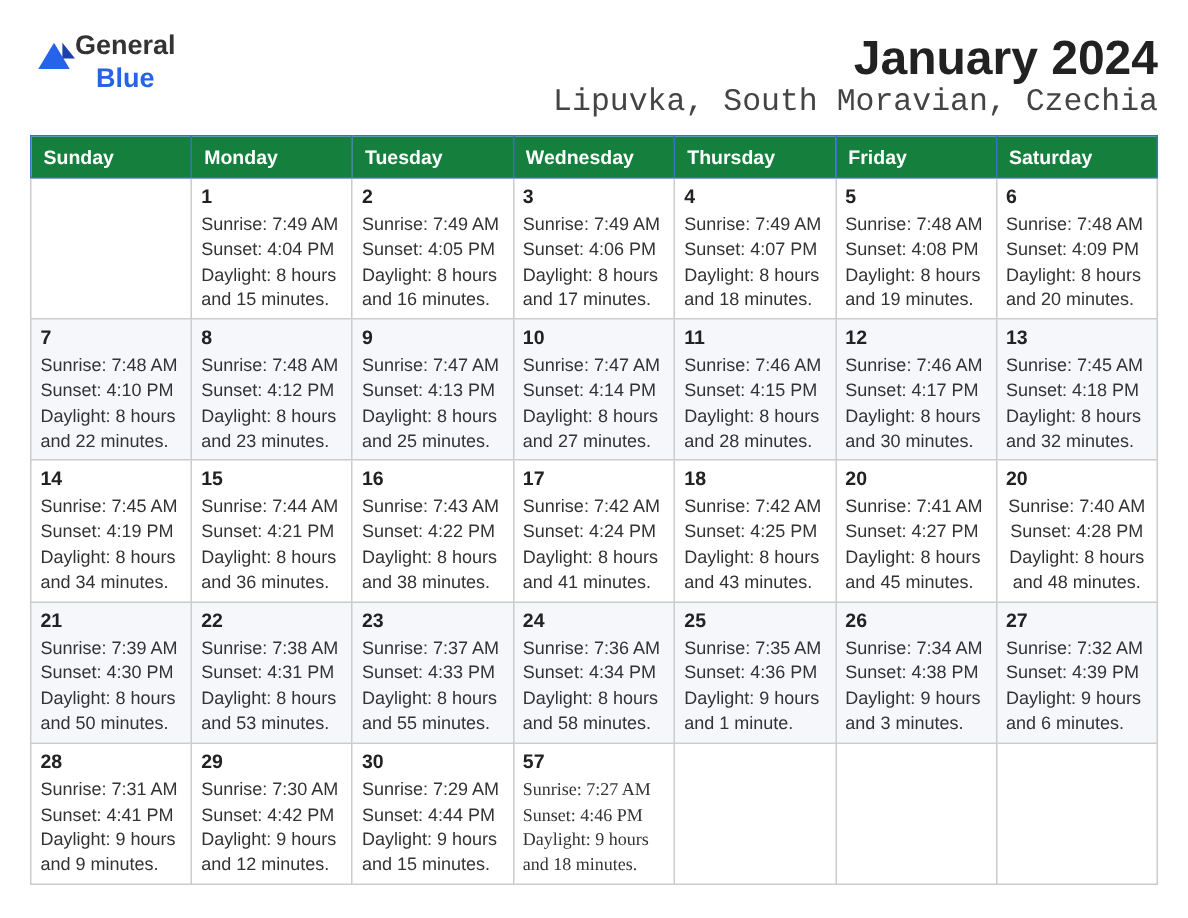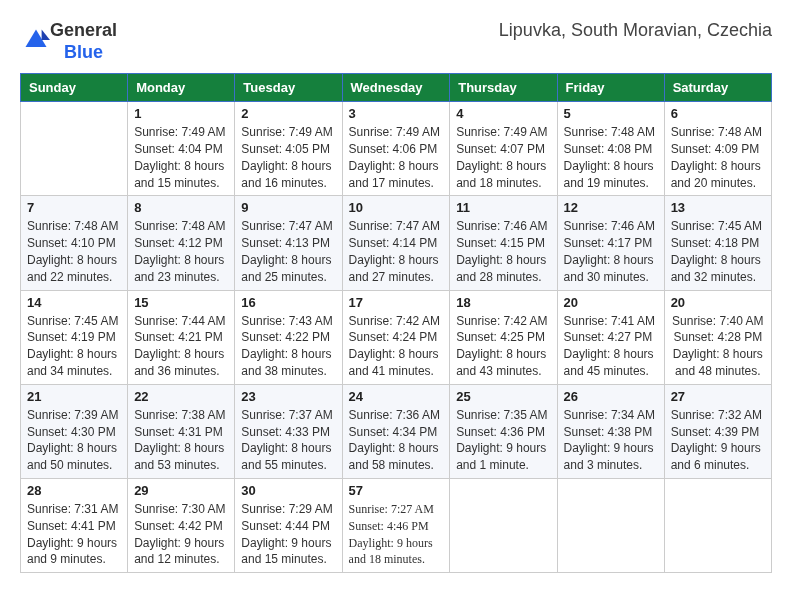--- a/index.html
+++ b/index.html
@@ -35,22 +35,23 @@
     }
     .title-block {
       text-align: right;
     }
     .month-title {
       font-size: 32px;
       font-weight: bold;
       color: #222;
     }
     .location {
-      font-size: 18px;
+      font-size: 21px;
       color: #444;
+      font-family: Liberation Mono, monospace;
     }
     table {
       width: 100%;
       border-collapse: collapse;
       font-size: 11px;
     }
     thead th {
       background: #15803d;
       color: #fff;
       padding: 6px 8px;
@@ -97,20 +98,21 @@
         <polygon points="20,5 35,30 5,30" fill="#2563eb"></polygon>
         <polygon points="28,5 40,20 28,20" fill="#1e40af"></polygon>
       </svg>
     </div>
     <div class="logo-text">
       <div class="logo-general">General</div>
       <div class="logo-blue">Blue</div>
     </div>
   </div>
   <div class="title-block">
+    <div class="month-title">January 2024</div>
     <div class="location">Lipuvka, South Moravian, Czechia</div>
   </div>
 </div>
 
 <table>
   <thead>
     <tr id="header-row">
         <th>Sunday</th>
         <th>Monday</th>
         <th>Tuesday</th>

